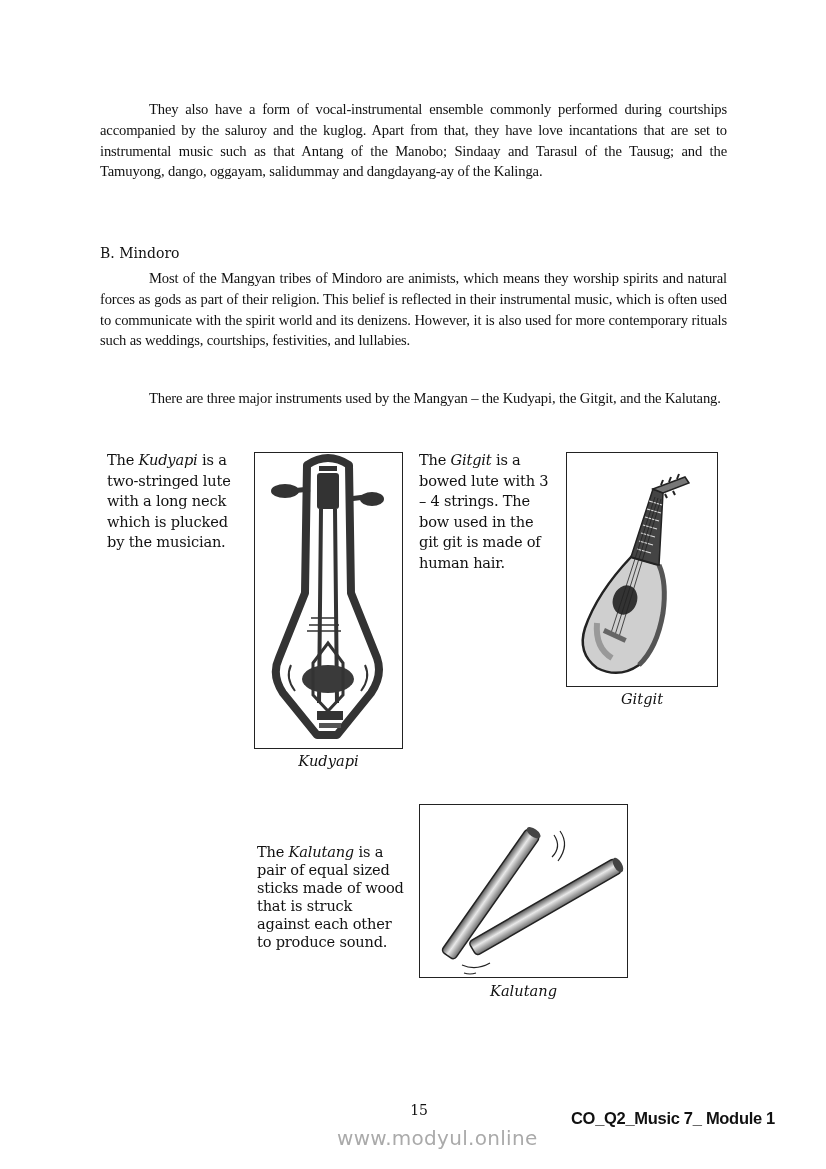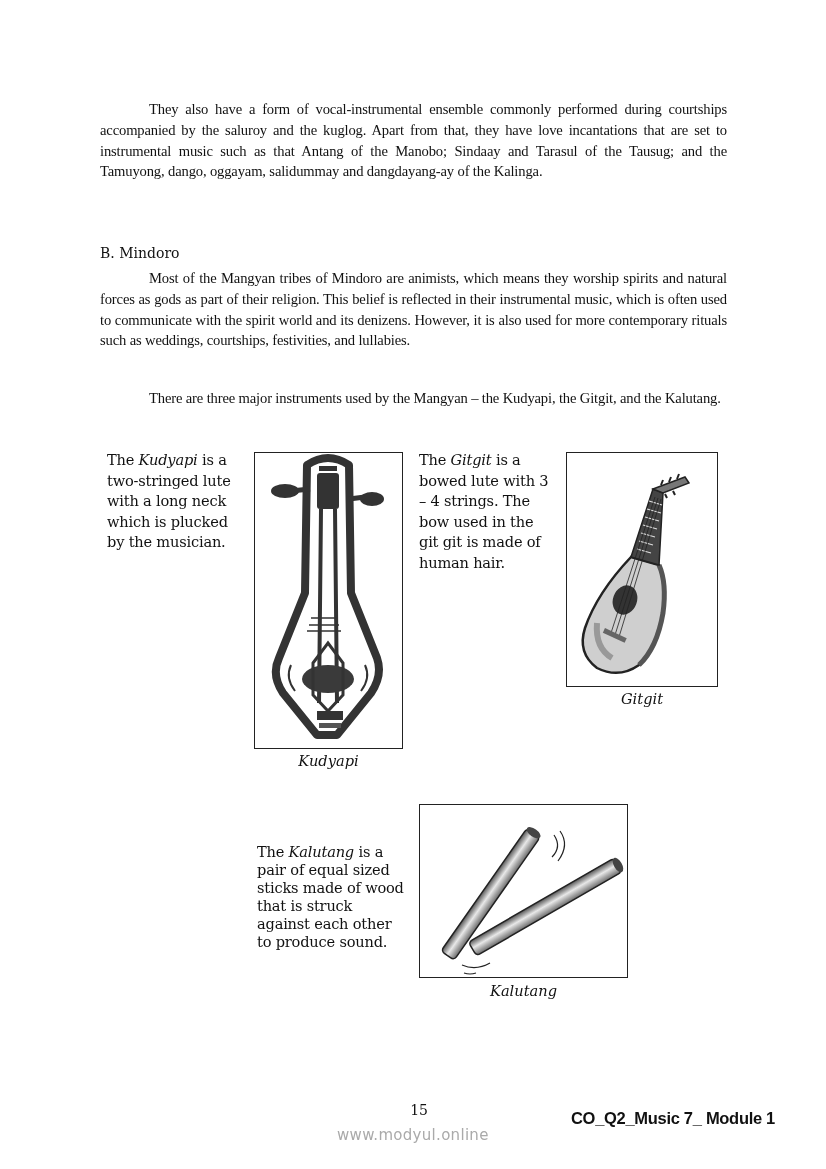--- a/index.html
+++ b/index.html
@@ -5,21 +5,21 @@
   html,body{margin:0;padding:0;background:#fff;}
   body{width:826px;height:1169px;position:relative;overflow:hidden;font-family:"DejaVu Serif","Liberation Serif",serif;color:#111;}
   .para{position:absolute;left:100px;width:627px;font-size:14.6px;line-height:20.8px;text-align:justify;letter-spacing:-0.15px;font-family:Liberation Serif, serif;}
   .indent{text-indent:49px;}
   .heading{position:absolute;left:100px;top:245px;font-size:14px;}
   .side{position:absolute;font-size:14.6px;line-height:20.6px;letter-spacing:-0.2px;}
   .box{position:absolute;border:1.5px solid #222;background:#fff;box-sizing:border-box;}
   .cap{position:absolute;font-style:italic;font-size:14.6px;text-align:center;}
   .pageno{position:absolute;left:400px;top:1102px;width:28px;text-align:right;font-size:14px;}
   .footer{position:absolute;left:571px;top:1109px;font-family:Liberation Sans, sans-serif;font-weight:bold;font-size:16.5px;letter-spacing:-0.3px;}
-  .wm{position:absolute;left:337px;top:1126px;font-family:"DejaVu Sans","Liberation Sans",sans-serif;font-size:15px;color:#aaa;letter-spacing:0.3px;}
+  .wm{position:absolute;left:337px;top:1126px;font-family:"DejaVu Sans","Liberation Sans",sans-serif;font-size:20px;color:#aaa;letter-spacing:0.3px;}
   svg{display:block}
 </style>
 </head>
 <body>
 
 <p class="para indent" style="top:99px;margin:0;">They also have a form of vocal-instrumental ensemble commonly performed during courtships accompanied by the saluroy and the kuglog. Apart from that, they have love incantations that are set to instrumental music such as that Antang of the Manobo; Sindaay and Tarasul of the Tausug; and the Tamuyong, dango, oggayam, salidummay and dangdayang-ay of the Kalinga.</p>
 
 <div class="heading">B.  Mindoro</div>
 
 <p class="para indent" style="top:268px;margin:0;">Most of the Mangyan tribes of Mindoro are animists, which means they worship spirits and natural forces as gods as part of their religion. This belief is reflected in their instrumental music, which is often used to communicate with the spirit world and its denizens. However, it is also used for more contemporary rituals such as weddings, courtships, festivities, and lullabies.</p>

